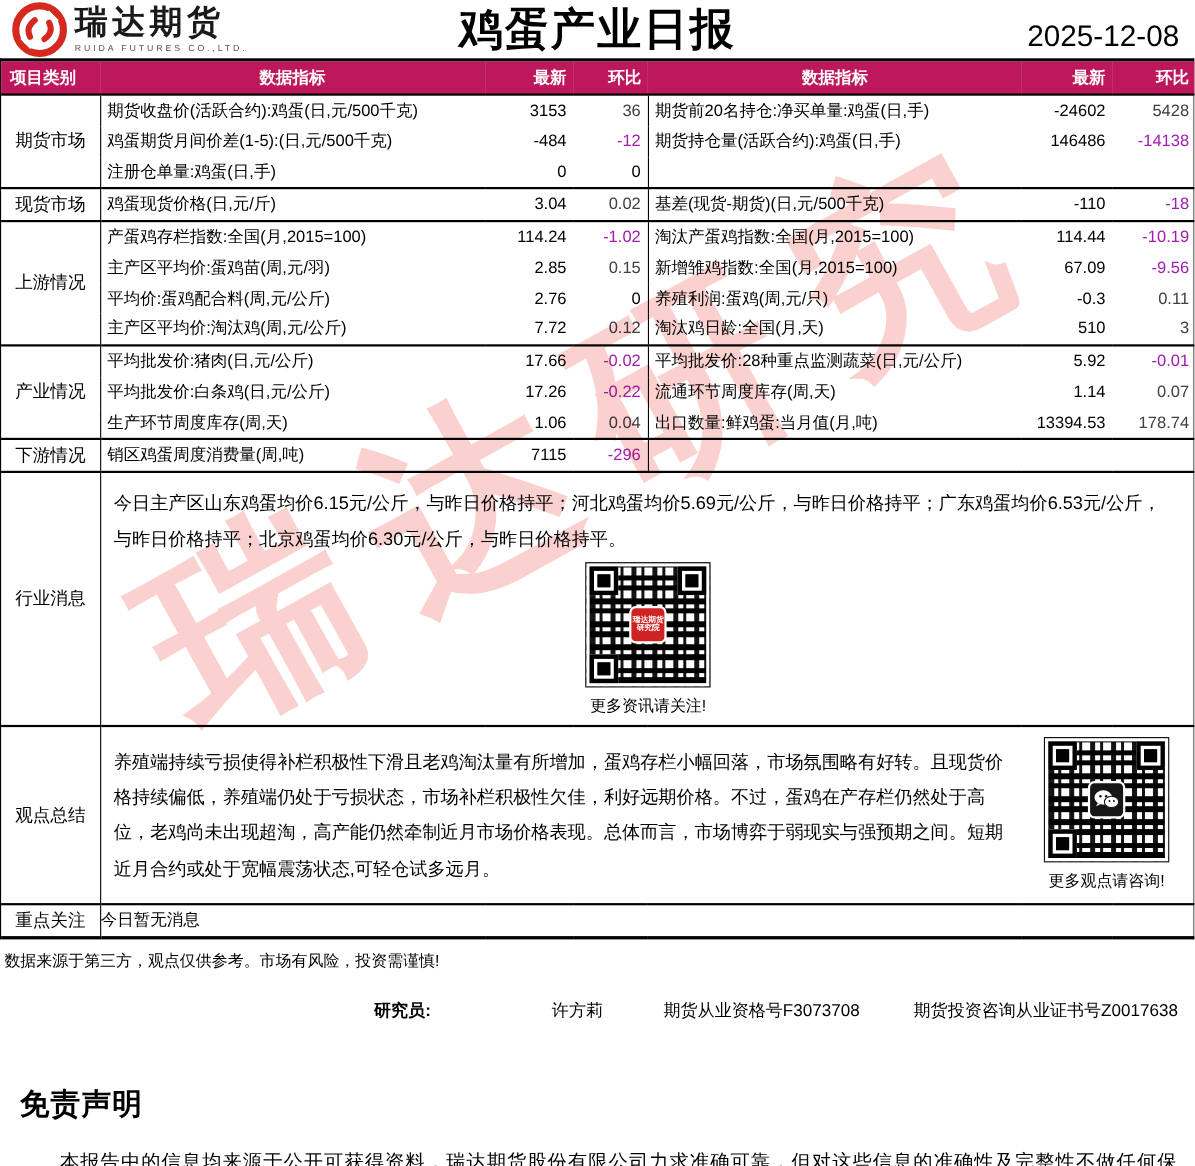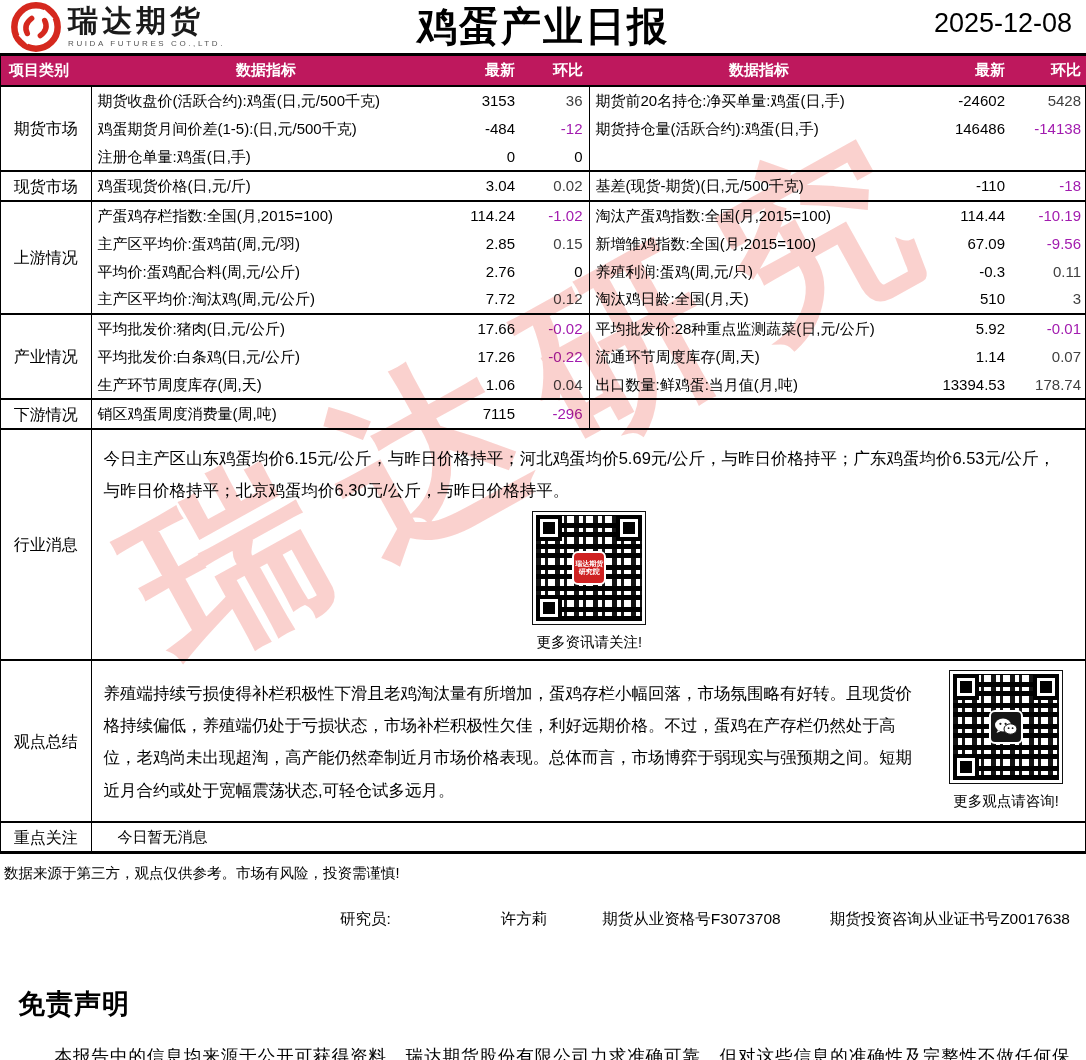--- a/index.html
+++ b/index.html
@@ -8,21 +8,21 @@
   .page { position:relative; width:1086px; height:1060px; margin:0 auto; background:#fff; overflow:hidden; }
 
   
   .top { position:relative; height:53px; display:flex; align-items:center; }
   .logo { display:flex; align-items:center; gap:6px; padding-left:10px; }
   .logo-mark { width:52px; height:52px; }
   .logo-texts { display:flex; flex-direction:column; line-height:1; }
   .logo-cn { font-size:30px; font-weight:bold; letter-spacing:4px; color:#1a1a1a; }
   .logo-en { font-size:8px; letter-spacing:2.6px; color:#555; margin-top:4px; }
   .doc-title { position:absolute; left:0; right:0; text-align:center; font-size:40px; font-weight:bold; letter-spacing:2px; }
-  .doc-date { position:absolute; right:14px; top:8px; font-size:27px; }
+  .doc-date { position:absolute; right:14px; top:18px; font-size:27px; }
 
   
   .table-wrap { border-top:3px solid #000; border-left:1px solid #000; border-right:1px solid #000; position:relative; z-index:1; }
   table.main { width:100%; border-collapse:collapse; table-layout:fixed; font-size:15px; }
   thead th { background:#be185d; color:#fff; font-weight:bold; padding:5px 6px; border-bottom:1px solid #000; }
   th.h-cat { text-align:left; padding-left:8px; }
   th.h-ind { text-align:center; }
   th.h-num { text-align:right; }
   td { padding:3px 6px; vertical-align:middle; line-height:1.45; background:transparent; }
   td.cat { text-align:center; font-size:16px; border-right:1px solid #000; padding:2px 2px; }
@@ -48,26 +48,26 @@
         background-image:
           repeating-linear-gradient(90deg, rgba(0,0,0,.92) 0 5px, transparent 5px 9px, rgba(0,0,0,.92) 9px 12px, transparent 12px 19px),
           repeating-linear-gradient(0deg, #000 0 5px, #fff 5px 9px, #000 9px 14px, #fff 14px 21px); }
   .finder { position:absolute; width:26px; height:26px; background:#fff; border:4px solid #000; }
   .finder::after { content:""; position:absolute; inset:3px; background:#000; }
   .f-tl { top:0; left:0; } .f-tr { top:0; right:0; } .f-bl { bottom:0; left:0; }
   .qr-center { position:absolute; top:50%; left:50%; transform:translate(-50%,-50%); width:34px; height:34px; border-radius:6px; border:2px solid #fff; display:flex; align-items:center; justify-content:center; }
   .qr-center.red { background:#cf2222; color:#fff; font-size:7px; line-height:1.2; text-align:center; font-weight:bold; }
   .qr-center.wechat { background:#161616; }
   .qr-caption { font-size:14.5px; }
-  .focus-lbl { text-align:left; padding-left:26px; }
+  .focus-lbl { text-align:left; padding-left:0; }
 
   
   .note { font-size:14.5px; padding:10px 4px 0 4px; }
   .researcher { display:flex; align-items:center; font-size:15.5px; margin:26px 0 0 340px; gap:0; }
-  .researcher .lab { font-weight:normal; }
+  .researcher .lab { font-weight:bold; }
   .researcher .name { margin-left:110px; }
   .researcher .qual { margin-left:55px; }
   .researcher .cert { margin-left:49px; }
 
   .disclaimer { padding:0 16px; }
   .disclaimer h2 { font-size:27px; font-weight:bold; margin:56px 0 18px 2px; letter-spacing:1px; }
   .disclaimer p { font-size:17.5px; line-height:1.92; text-align:justify; text-indent:2.2em; letter-spacing:.5px; }
 
   
   .watermark { position:absolute; left:30px; top:270px; width:1020px; z-index:2; pointer-events:none;

